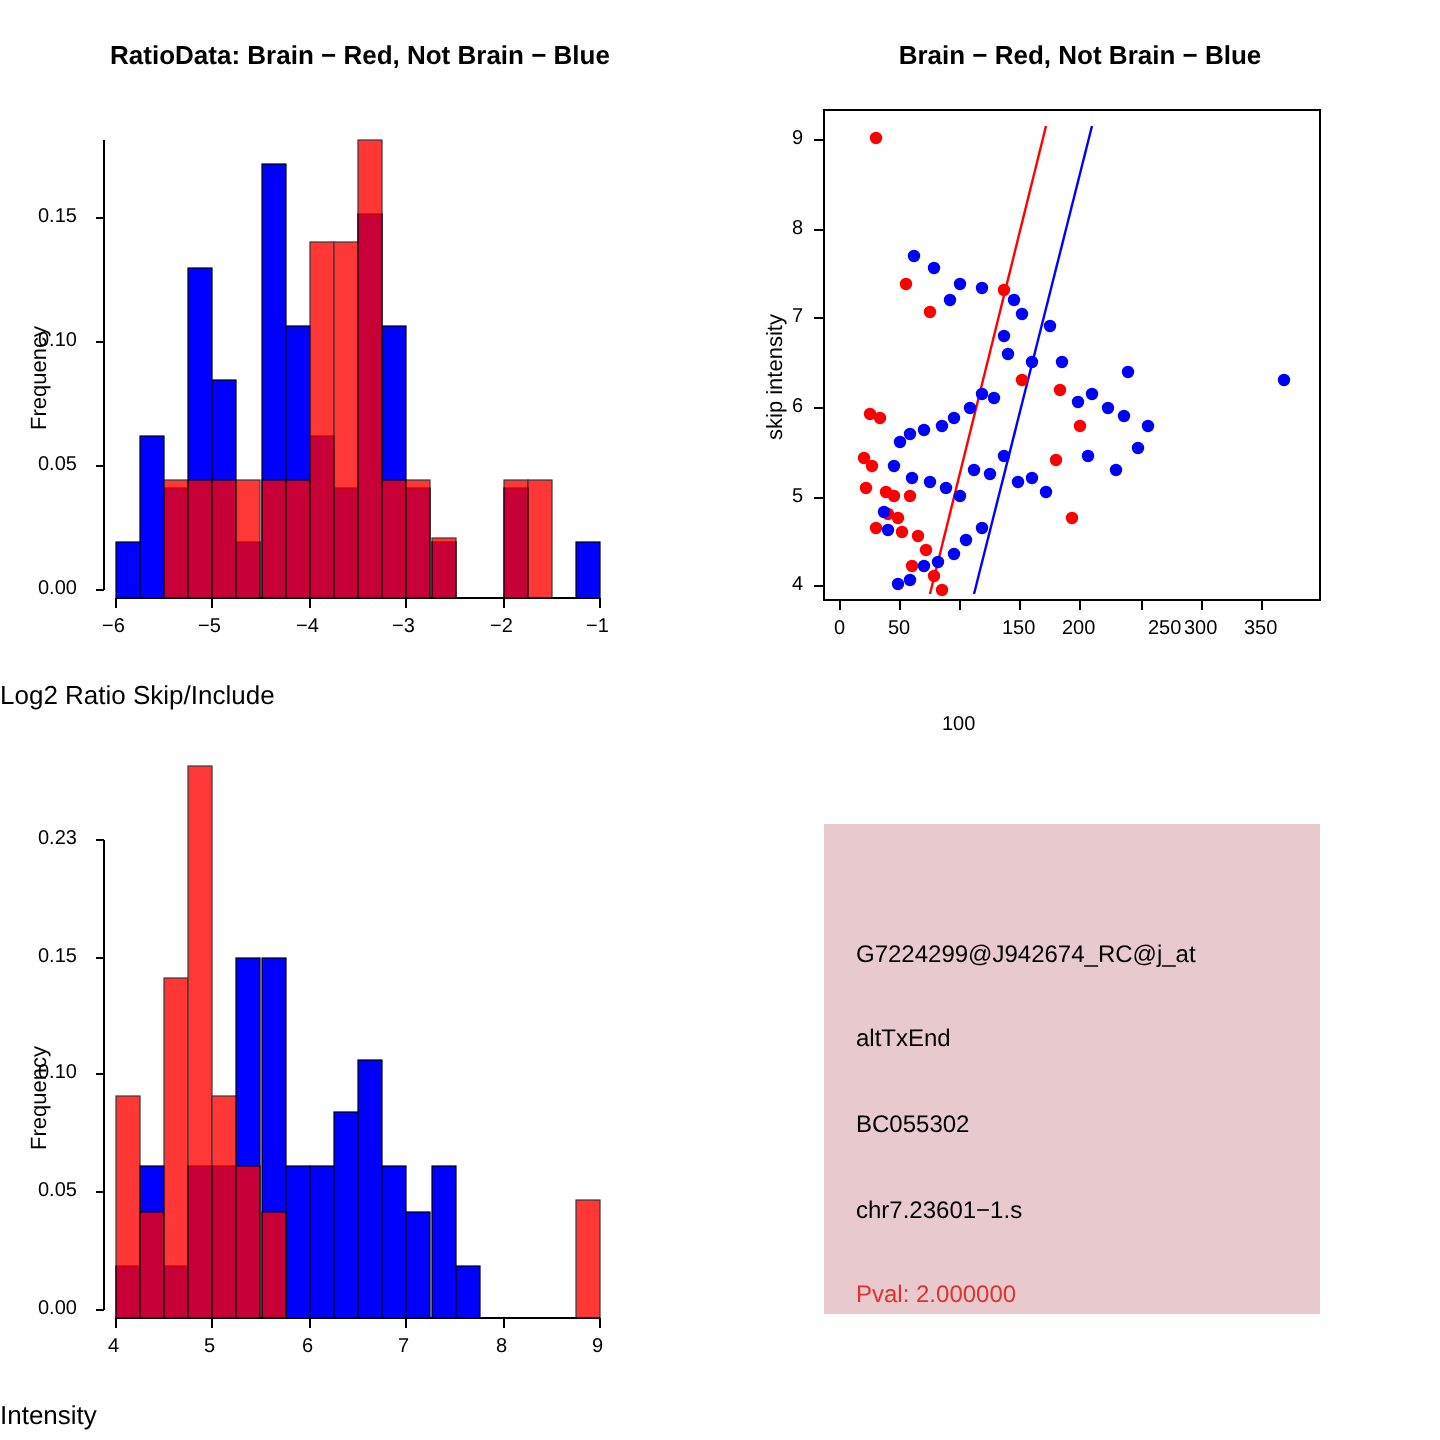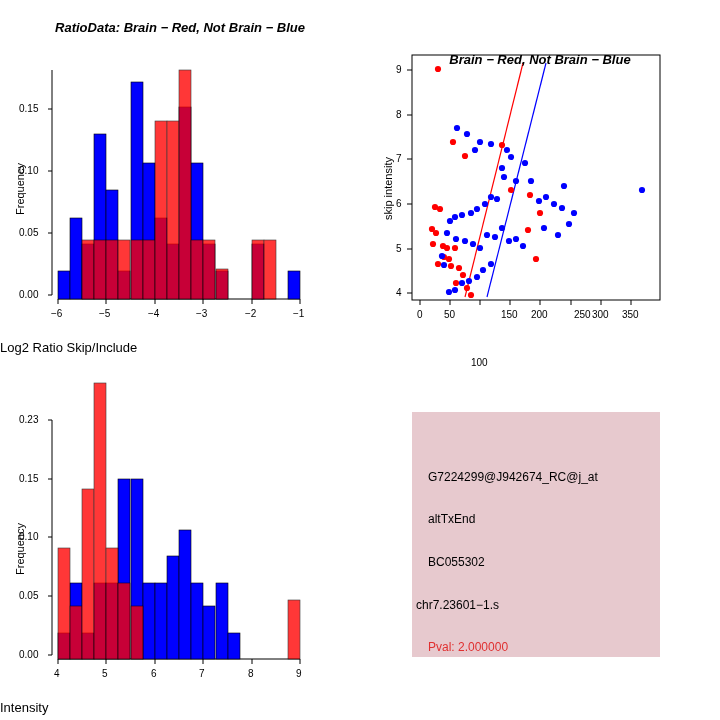--- a/index.html
+++ b/index.html
@@ -3,21 +3,21 @@
 <meta charset="utf-8">
 <style>
   html,body{margin:0;padding:0;}
   body{
     width:720px;height:720px;background:#ffffff;
     font-family:"Liberation Sans", sans-serif;
     color:#000;overflow:hidden;position:relative;
   }
   .panel{position:absolute;}
   .ptitle{
-    font-size:13px;font-weight:bold;text-align:center;white-space:nowrap;font-style:italic;
+    font-size:13px;font-weight:bold;text-align:center;white-space:nowrap;
   }
   .axis-label{font-size:13px;white-space:nowrap;}
   .tick-label{font-size:10px;white-space:nowrap;position:absolute;}
   svg{display:block;}
   .info-box{
     background:#e7c9ce;position:absolute;
   }
   .info-line{
     font-size:12px;color:#000;position:absolute;white-space:nowrap;
   }
@@ -92,21 +92,21 @@
   <div class="tick-label" style="left:99px;top:308px;">−5</div>
   <div class="tick-label" style="left:148px;top:308px;">−4</div>
   <div class="tick-label" style="left:196px;top:308px;">−3</div>
   <div class="tick-label" style="left:245px;top:308px;">−2</div>
   <div class="tick-label" style="left:293px;top:308px;">−1</div>
   <div class="axis-label" style="position:absolute;left:0;top:340px;width:360px;">Log2 Ratio Skip/Include</div>
   <div class="ylab-rot" style="left:14px;top:215px;">Frequency</div>
 </div>
 
 <div class="panel" style="left:360px;top:0;width:360px;height:360px;">
-  <div class="ptitle" style="position:absolute;left:0;top:20px;width:360px;margin-top:32px;">Brain − Red, Not Brain − Blue</div>
+  <div class="ptitle" style="position:absolute;left:0;top:20px;width:360px;">Brain − Red, Not Brain − Blue</div>
   <svg width="360" height="360">
     <rect x="52" y="55" width="248" height="245" fill="none" stroke="#000" stroke-width="1"></rect>
 
     <g stroke="#000" stroke-width="1">
       <line x1="52" y1="293" x2="47" y2="293"></line>
       <line x1="52" y1="249" x2="47" y2="249"></line>
       <line x1="52" y1="204" x2="47" y2="204"></line>
       <line x1="52" y1="159" x2="47" y2="159"></line>
       <line x1="52" y1="115" x2="47" y2="115"></line>
       <line x1="52" y1="70" x2="47" y2="70"></line>
@@ -283,16 +283,16 @@
   <div class="tick-label" style="left:296px;top:308px;">9</div>
   <div class="axis-label" style="position:absolute;left:0;top:340px;width:360px;">Intensity</div>
   <div class="ylab-rot" style="left:14px;top:215px;">Frequency</div>
 </div>
 
 <div class="panel" style="left:360px;top:360px;width:360px;height:360px;">
   <div class="info-box" style="left:52px;top:52px;width:248px;height:245px;">
     <div class="info-line" style="left:16px;top:58px;">G7224299@J942674_RC@j_at</div>
     <div class="info-line" style="left:16px;top:100px;">altTxEnd</div>
     <div class="info-line" style="left:16px;top:143px;">BC055302</div>
-    <div class="info-line" style="left:4px;top:186px;">chr7.23601−1.s</div>
+    <div class="info-line" style="left:16px;top:186px;">chr7.23601−1.s</div>
     <div class="info-line pval" style="left:16px;top:228px;">Pval: 2.000000</div>
   </div>
 </div>
 
 </body></html>

